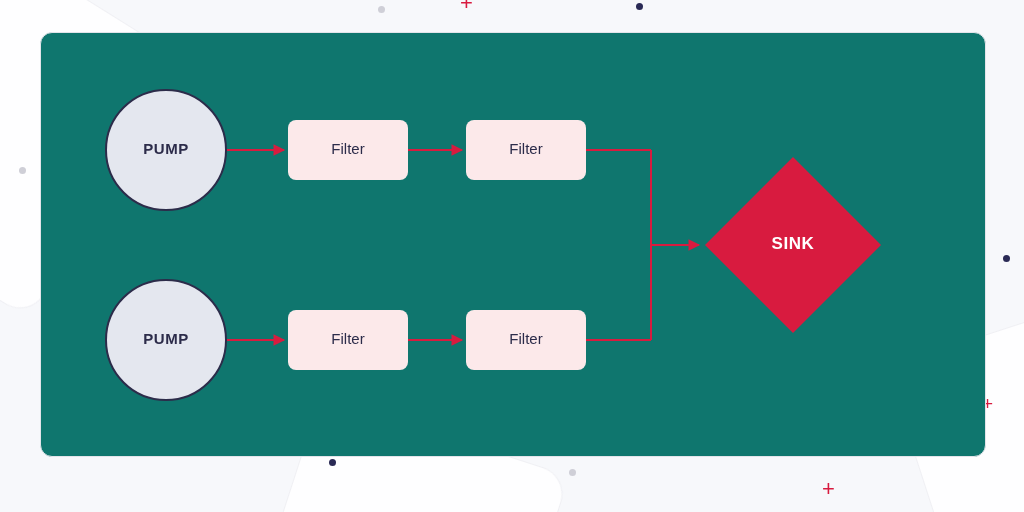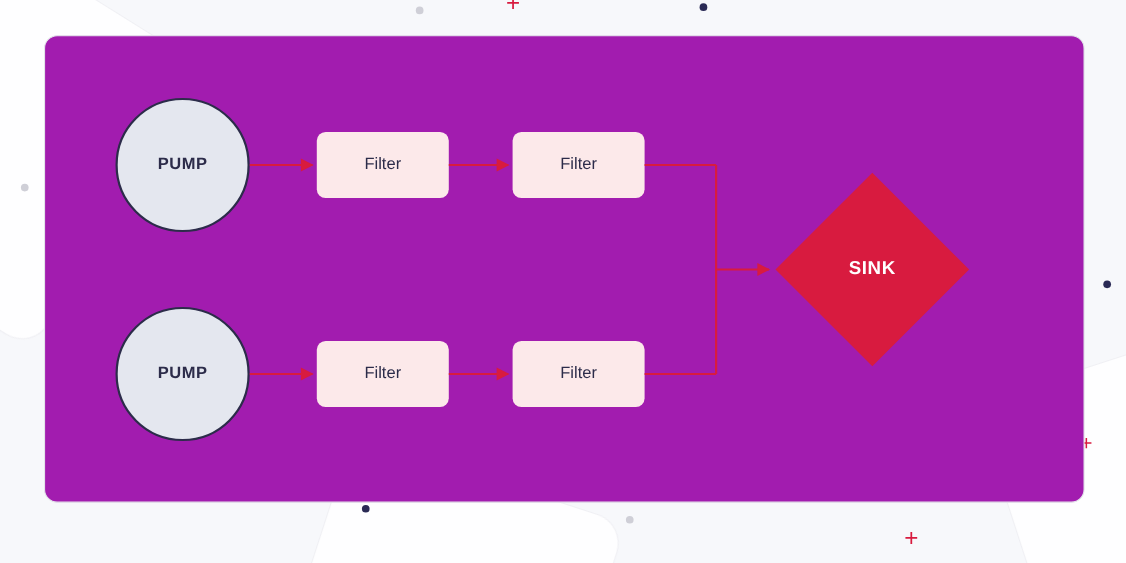--- a/index.html
+++ b/index.html
@@ -19,21 +19,21 @@
     filter: blur(0.3px);
     border: 1px solid rgba(230,230,236,0.6);
   }
   .dot-dark   { position:absolute; width:7px;  height:7px;  border-radius:50%; background:#2a2a55; }
   .dot-gray   { position:absolute; width:7px;  height:7px;  border-radius:50%; background:#cfcfd7; }
   .plus       { position:absolute; color:#d81b3f; font-weight:300; font-size:22px; line-height:22px; font-family:Arial, sans-serif; }
   .card {
     position: absolute;
     left: 40px; top: 32px;
     width: 944px; height: 423px;
-    background: #a21caf;
+    background: #0f766e;
     border: 1px solid #e3e4ea;
     border-radius: 12px;
     text-decoration: underline;
   }
   svg.diagram { position:absolute; left:0; top:0; width:944px; height:423px; overflow:visible; }
 
   .pump-circle  { fill:#e4e7ef; stroke:#2c2c4a; stroke-width:2; }
   .pump-text    { fill:#2c2c4a; font-size:15px; font-weight:800; letter-spacing:0.5px; text-anchor:middle; dominant-baseline:middle; }
   .filter-box   { fill:#fce9ea; rx:8; ry:8; }
   .filter-text  { fill:#2c2c4a; font-size:15px; font-weight:500; text-anchor:middle; dominant-baseline:middle; }

